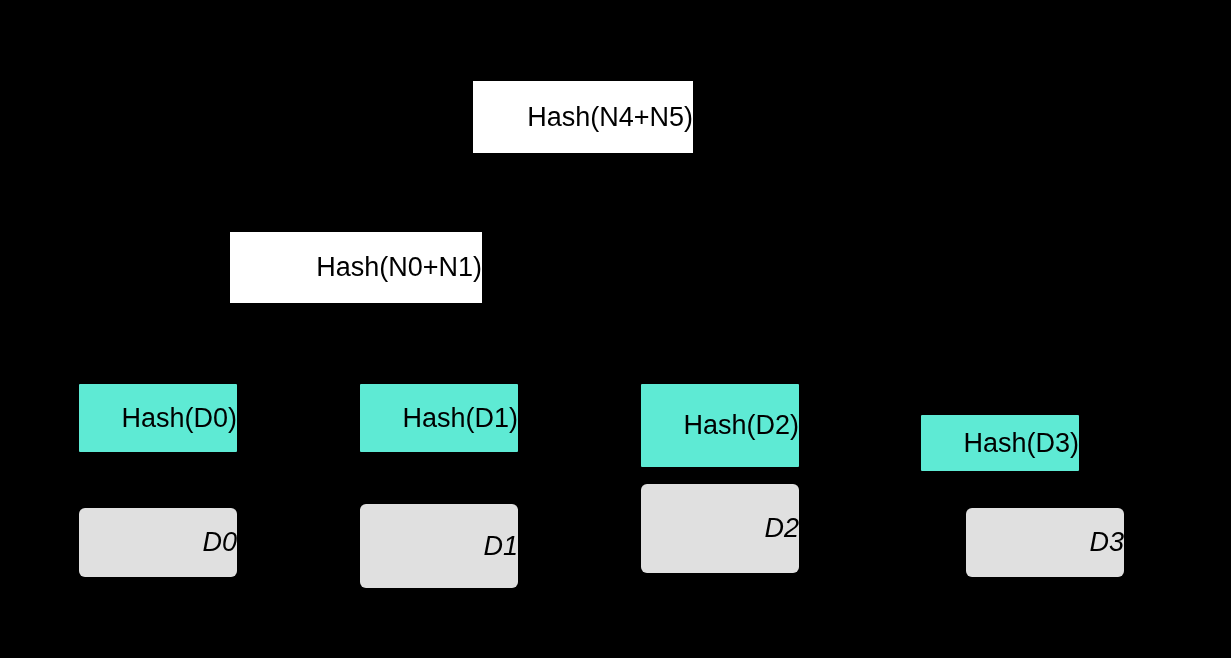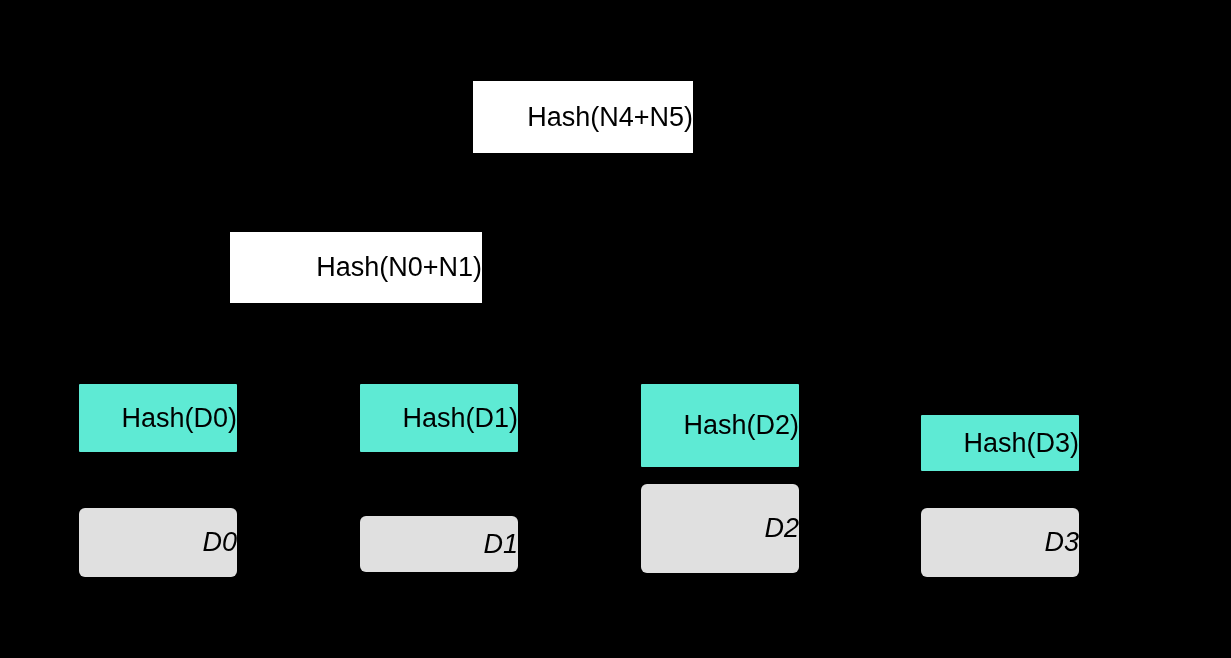--- a/index.html
+++ b/index.html
@@ -76,22 +76,22 @@
     </div>
     <div class="node node-leafhash" style="left: 641px; top: 384px; width: 158px; height: 83px;">
       <span class="node-label">Hash(D2)</span>
     </div>
     <div class="node node-leafhash" style="left: 921px; top: 368px; width: 158px; height: 56px; margin-top: 47px;">
       <span class="node-label">Hash(D3)</span>
     </div>
     <div class="node node-data" style="left: 79px; top: 508px; width: 158px; height: 69px;">
       <span class="node-label">D0</span>
     </div>
-    <div class="node node-data" style="left: 360px; top: 516px; width: 158px; height: 56px;">
+    <div class="node node-data" style="left: 360px; top: 504px; width: 158px; height: 84px;">
       <span class="node-label">D1</span>
     </div>
     <div class="node node-data" style="left: 641px; top: 484px; width: 158px; height: 89px;">
       <span class="node-label">D2</span>
     </div>
-    <div class="node node-data" style="left: 921px; top: 508px; width: 158px; height: 69px;">
+    <div class="node node-data" style="left: 966px; top: 508px; width: 158px; height: 69px;">
       <span class="node-label">D3</span>
     </div>
   </div>
 
 </body></html>

